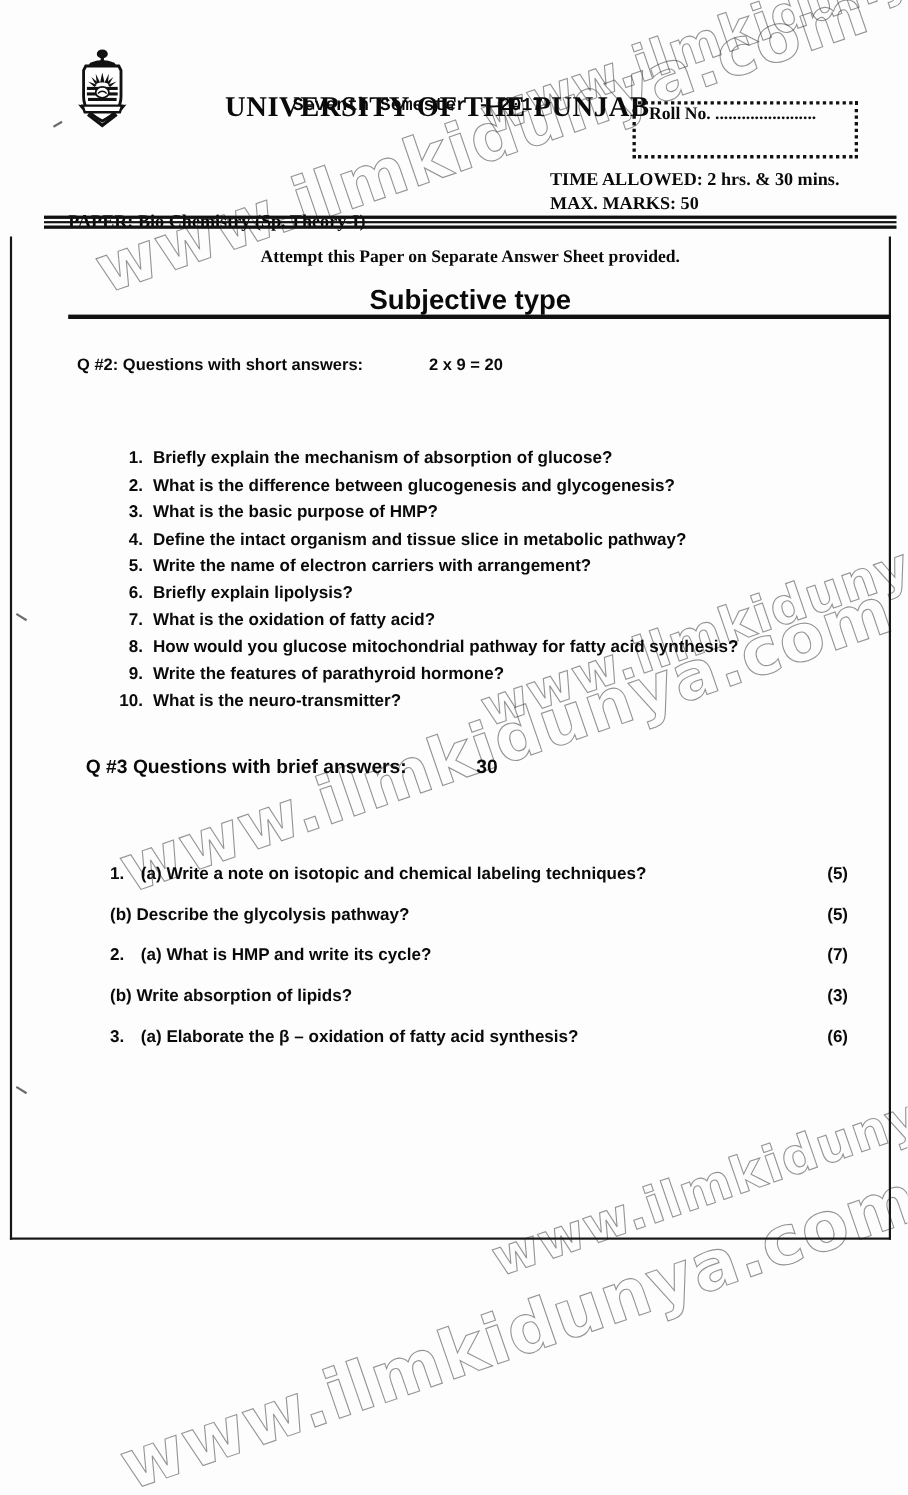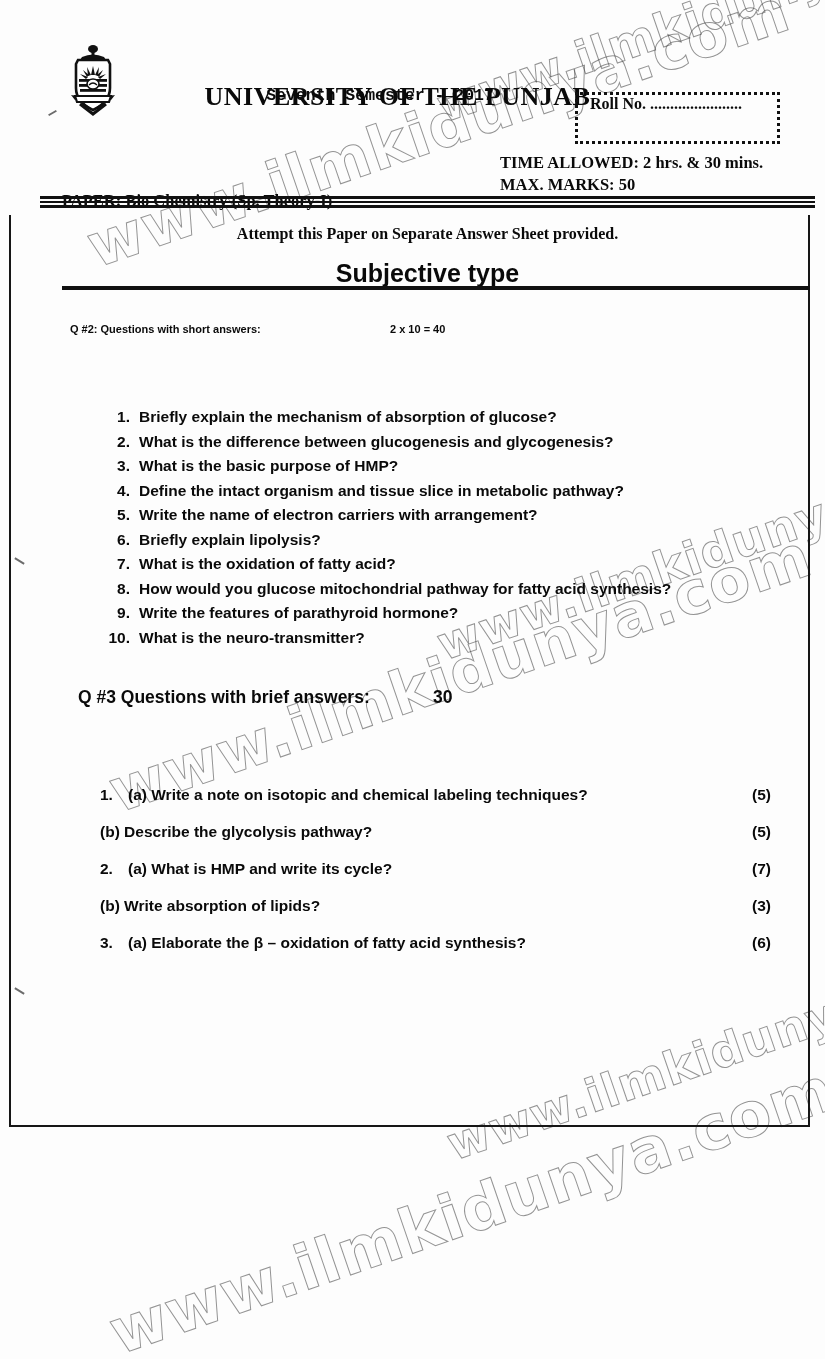--- a/index.html
+++ b/index.html
@@ -205,21 +205,21 @@
     background: #111;
   }
 
   
   #q2-heading {
     position: absolute;
     left: 70px;
     top: 108px;
     width: 720px;
     font-family: "Liberation Sans", sans-serif;
-    font-size: 11px;
+    font-size: 15px;
     font-weight: 700;
     display: flex;
     align-items: flex-end;
   }
   #q2-heading .q2-label { width: 320px; }
   #q2-heading .q2-marks { }
 
   #q2-list {
     position: absolute;
     left: 100px;
@@ -369,21 +369,21 @@
   <div id="frame"></div>
 
   <div id="content">
 
     <div id="attempt-note">Attempt this Paper on Separate Answer Sheet provided.</div>
     <div id="subjective-type">Subjective type</div>
     <div id="thick-rule"></div>
 
     <div id="q2-heading">
       <span class="q2-label">Q #2: Questions with short answers:</span>
-      <span class="q2-marks">2 x 10 = 40</span>
+      <span class="q2-marks">2 x 9 = 20</span>
     </div>
 
     <div id="q2-list">
       <div class="qrow">
         <span class="qnum">1.</span>
         <span class="qtxt">Briefly explain the mechanism of absorption of glucose?</span>
       </div>
       <div class="qrow">
         <span class="qnum">2.</span>
         <span class="qtxt">What is the difference between glucogenesis and glycogenesis?</span>

